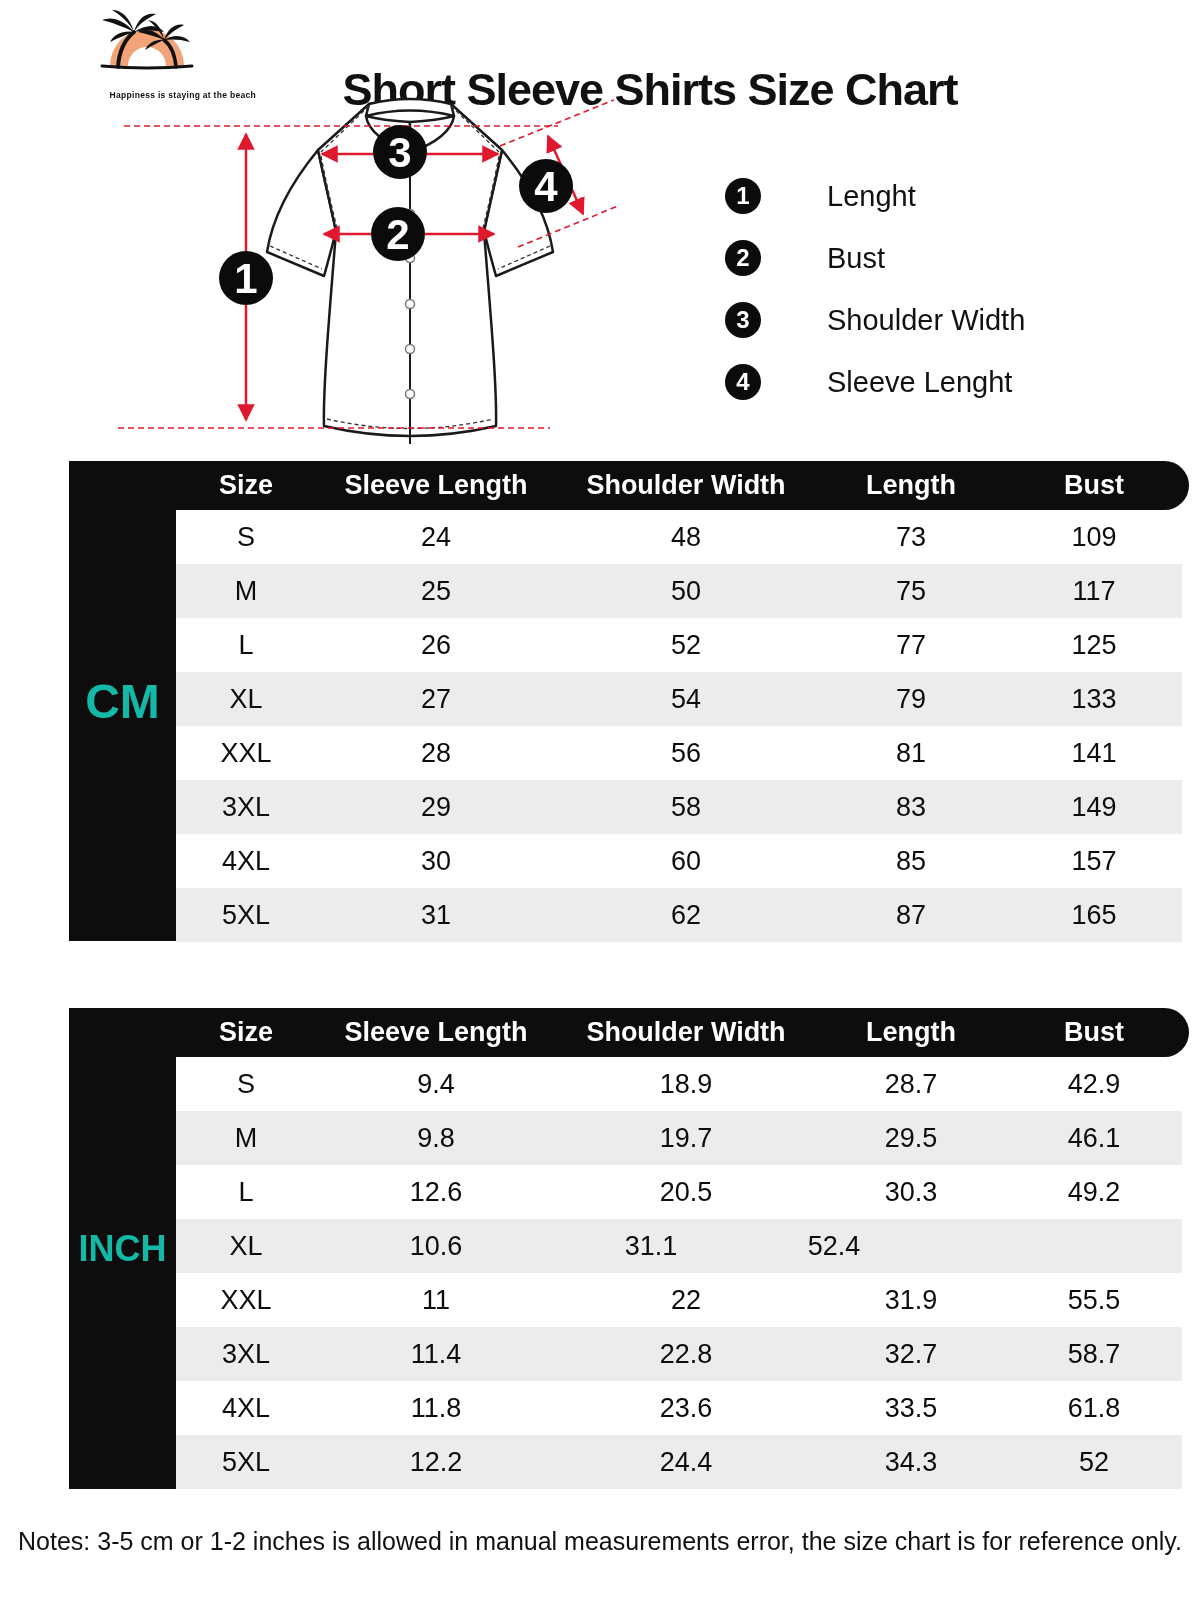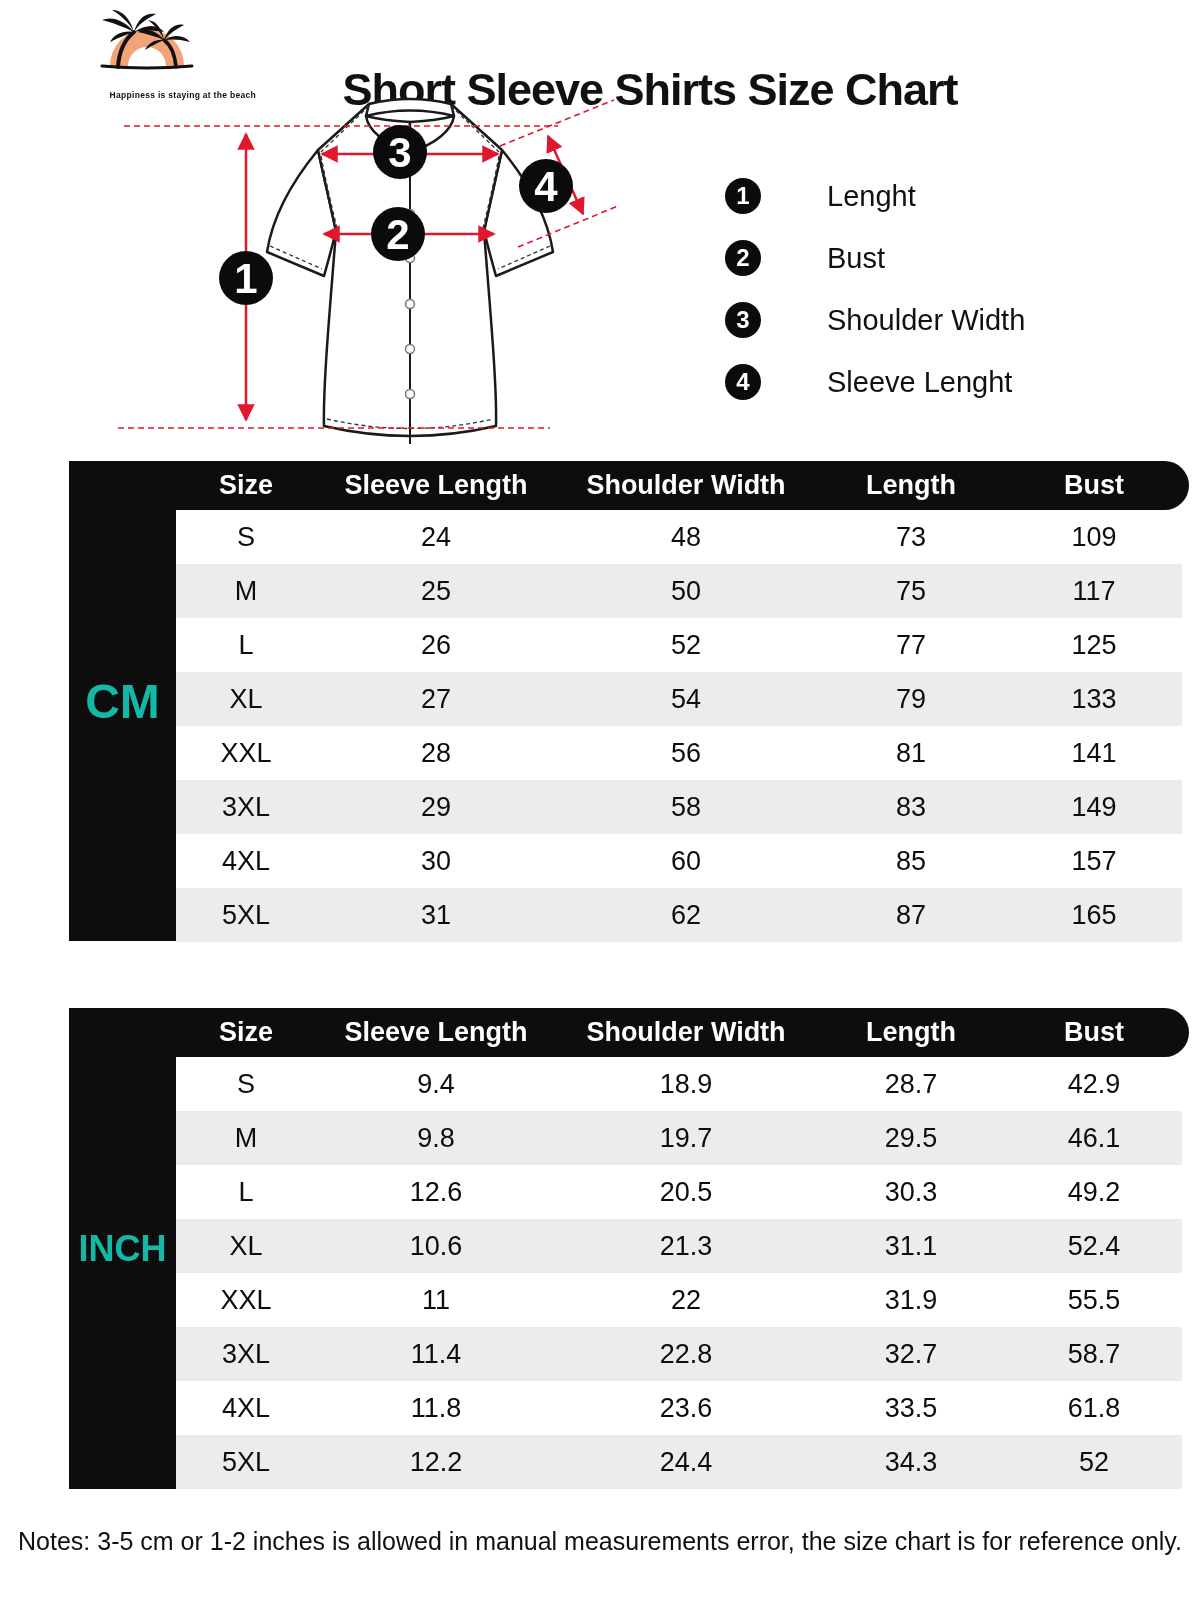--- a/index.html
+++ b/index.html
@@ -267,21 +267,20 @@
       <div class="trow">
         <span class="tcell c0">L</span>
         <span class="tcell c1">12.6</span>
         <span class="tcell c2">20.5</span>
         <span class="tcell c3">30.3</span>
         <span class="tcell c4">49.2</span>
       </div>
       <div class="trow">
         <span class="tcell c0">XL</span>
         <span class="tcell c1">10.6</span>
-        <span class="tcell c2">21.3</span>
         <span class="tcell c3">31.1</span>
         <span class="tcell c4">52.4</span>
       </div>
       <div class="trow">
         <span class="tcell c0">XXL</span>
         <span class="tcell c1">11</span>
         <span class="tcell c2">22</span>
         <span class="tcell c3">31.9</span>
         <span class="tcell c4">55.5</span>
       </div>

